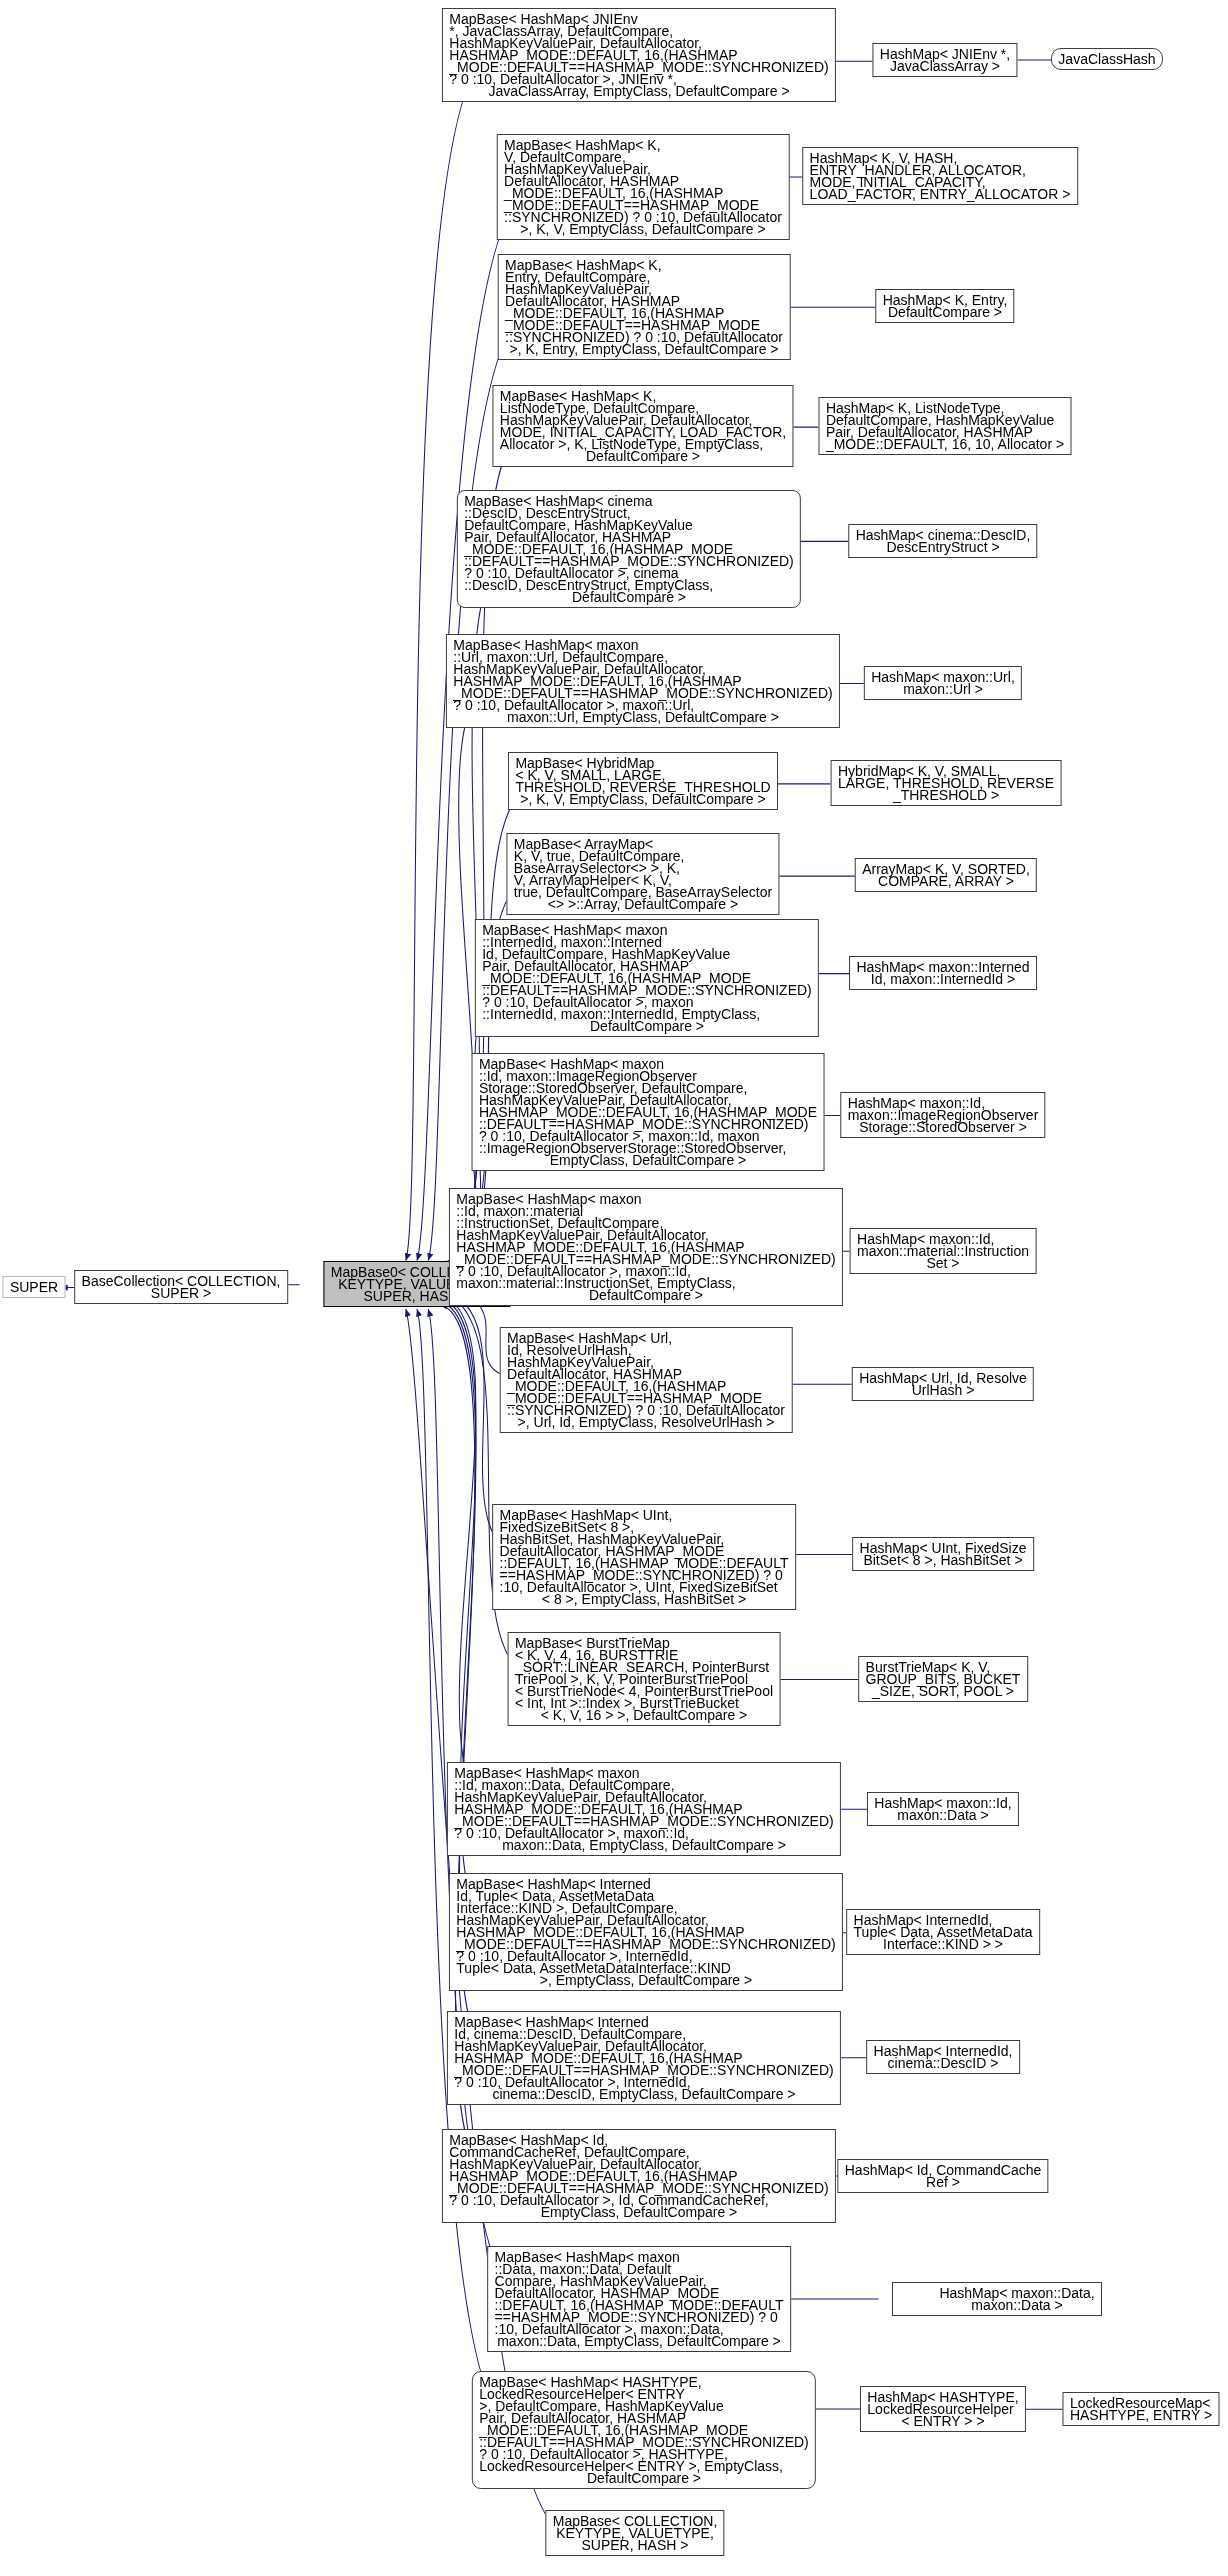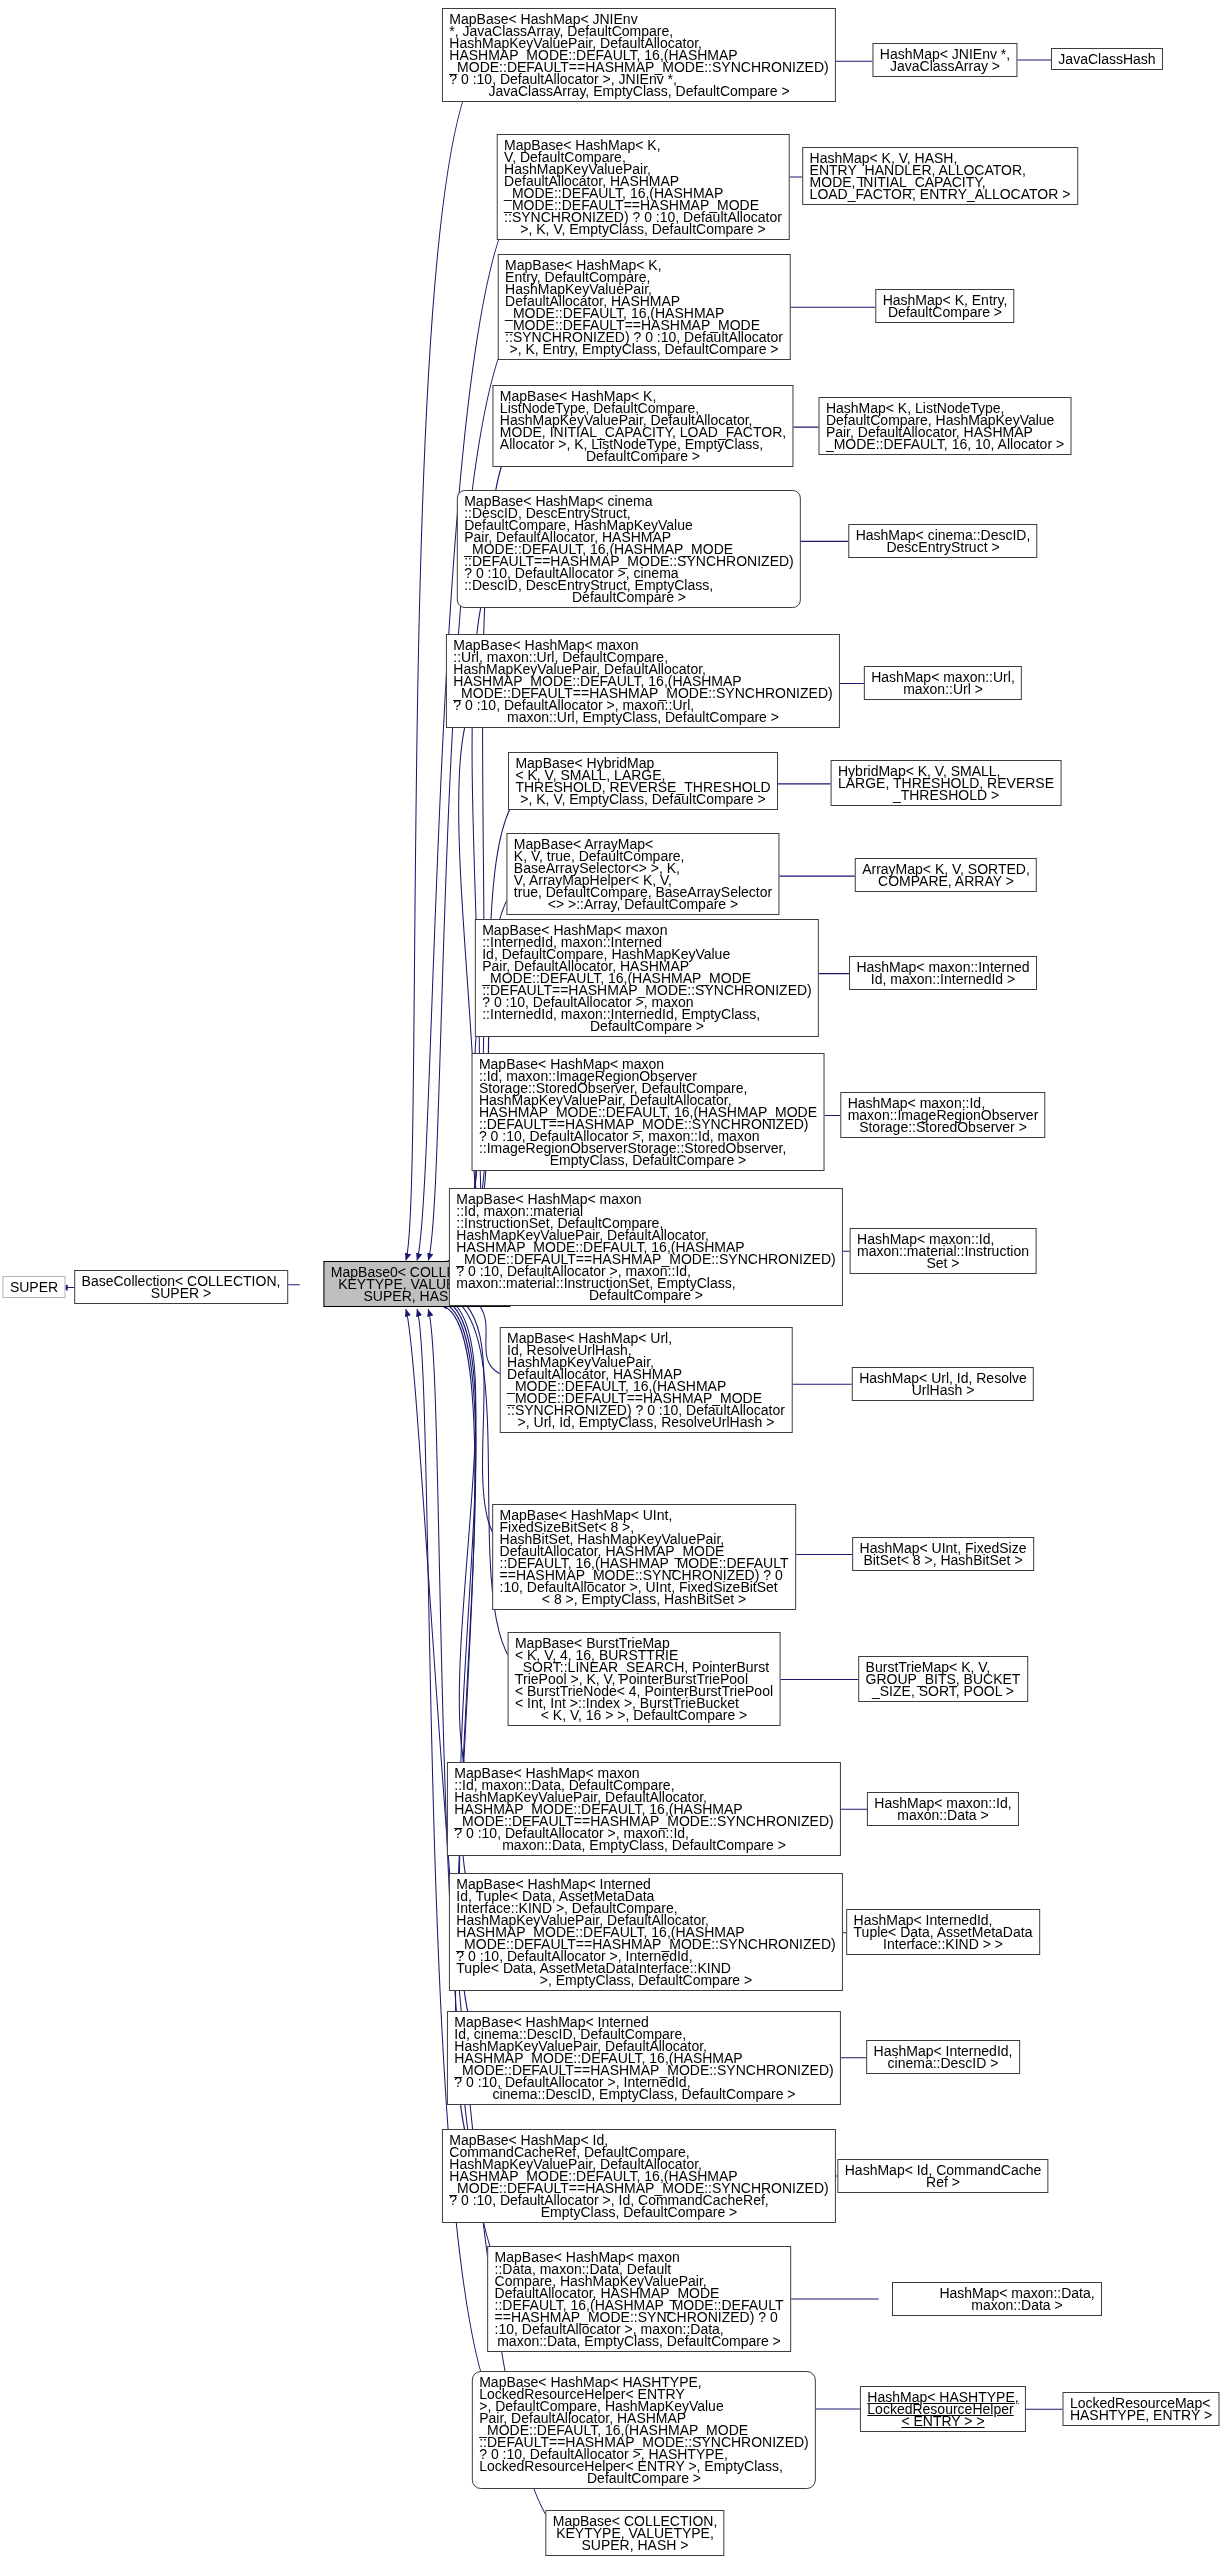--- a/index.html
+++ b/index.html
@@ -282,21 +282,21 @@
     </div>
     <div class="node center" style="left: 635px; top: 2510px;">
       <div class="line">MapBase&lt; COLLECTION,</div>
       <div class="line">KEYTYPE, VALUETYPE,</div>
       <div class="line">SUPER, HASH &gt;</div>
     </div>
     <div class="node" style="left: 945px; top: 43px;">
       <div class="line">HashMap&lt; JNIEnv *,</div>
       <div class="line">JavaClassArray &gt;</div>
     </div>
-    <div class="node" style="left: 1107px; top: 48px;">
+    <div class="node" style="left: 1107px; top: 48px; border-radius: 10px;">
       <div class="line">JavaClassHash</div>
     </div>
     <div class="node" style="left: 940px; top: 147px;">
       <div class="line">HashMap&lt; K, V, HASH,</div>
       <div class="line">ENTRY_HANDLER, ALLOCATOR,</div>
       <div class="line">MODE, INITIAL_CAPACITY,</div>
       <div class="line">LOAD_FACTOR, ENTRY_ALLOCATOR &gt;</div>
     </div>
     <div class="node" style="left: 945px; top: 289px;">
       <div class="line">HashMap&lt; K, Entry,</div>
@@ -366,21 +366,21 @@
       <div class="line">cinema::DescID &gt;</div>
     </div>
     <div class="node" style="left: 943px; top: 2159px;">
       <div class="line">HashMap&lt; Id, CommandCache</div>
       <div class="line">Ref &gt;</div>
     </div>
     <div class="node" style="left: 997px; top: 2282px; padding-left: 40px;">
       <div class="line">HashMap&lt; maxon::Data,</div>
       <div class="line">maxon::Data &gt;</div>
     </div>
-    <div class="node" style="left: 943px; top: 2386px; text-decoration: underline;">
+    <div class="node" style="left: 943px; top: 2386px;">
       <div class="line">HashMap&lt; HASHTYPE,</div>
       <div class="line">LockedResourceHelper</div>
       <div class="line">&lt; ENTRY &gt; &gt;</div>
     </div>
     <div class="node" style="left: 1141px; top: 2392px;">
       <div class="line">LockedResourceMap&lt;</div>
       <div class="line">HASHTYPE, ENTRY &gt;</div>
     </div>
   </div>
 

